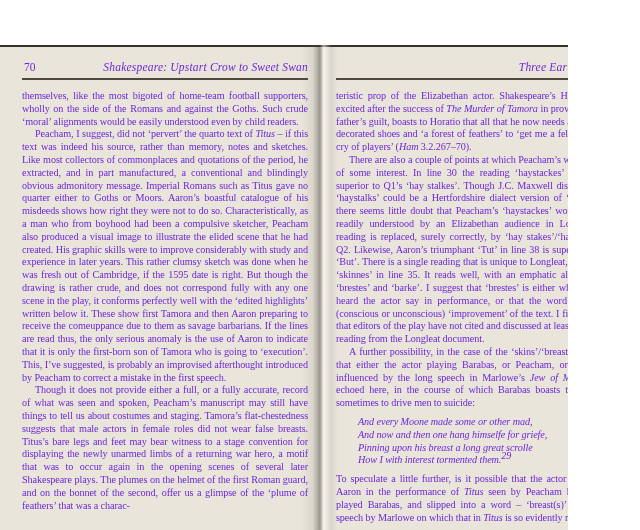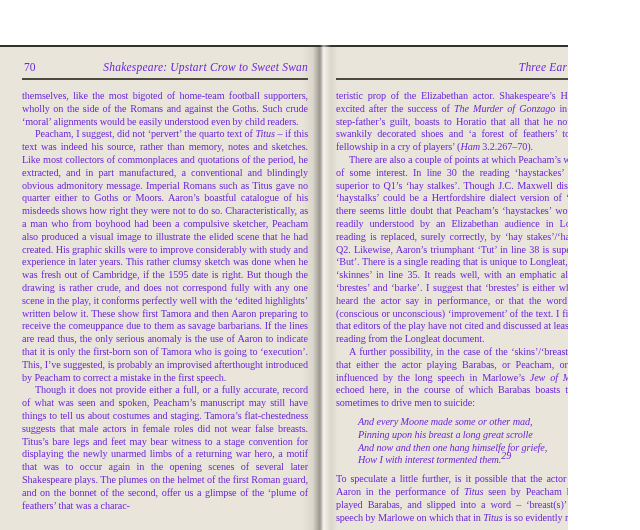--- a/index.html
+++ b/index.html
@@ -90,25 +90,25 @@
 
   <div class="gutter"></div>
 
   <div class="page page-right">
     <div class="running-head">
       <span class="head-num head-num-right">71</span>
       <div class="head-title">Three Early Readers</div>
     </div>
     <div class="head-rule"></div>
     <div class="page-body">
-        <p class="para">teristic prop of the Elizabethan actor. Shakespeare’s Hamlet, over-excited after the success of <i>The Murder of Gonzago</i> in proving his step-father’s guilt, boasts to Horatio that all that he now needs are swankily decorated shoes and ‘a forest of feathers’ to ‘get me a fellowship in a cry of players’ (<i>Ham</i> 3.2.267–70).</p>
+        <p class="para">teristic prop of the Elizabethan actor. Shakespeare’s Hamlet, over-excited after the success of <i>The Murder of Tamora</i> in proving his step-father’s guilt, boasts to Horatio that all that he now needs are swankily decorated shoes and ‘a forest of feathers’ to ‘get me a fellowship in a cry of players’ (<i>Ham</i> 3.2.267–70).</p>
         <p class="para indent">There are also a couple of points at which Peacham’s written text is of some interest. In line 30 the reading ‘haystackes’ is distinctly superior to Q1’s ‘hay stalkes’. Though J.C. Maxwell discovered that ‘haystalks’ could be a Hertfordshire dialect version of ‘hay stacks’, there seems little doubt that Peacham’s ‘haystackes’ would be more readily understood by an Elizabethan audience in London. Q1’s reading is replaced, surely correctly, by ‘hay stakes’/‘haystackes’ in Q2. Likewise, Aaron’s triumphant ‘Tut’ in line 38 is superior to Q1’s ‘But’. There is a single reading that is unique to Longleat, ‘brestes’ for ‘skinnes’ in line 35. It reads well, with an emphatic alliteration on ‘brestes’ and ‘barke’. I suggest that ‘brestes’ is either what Peacham heard the actor say in performance, or that the word is his own (conscious or unconscious) ‘improvement’ of the text. I find it strange that editors of the play have not cited and discussed at least this unique reading from the Longleat document.</p>
         <p class="para indent">A further possibility, in the case of the ‘skins’/‘breasts’ variant, is that either the actor playing Barabas, or Peacham, or both, were influenced by the long speech in Marlowe’s <i>Jew of Malta</i> that is echoed here, in the course of which Barabas boasts that he used sometimes to drive men to suicide:</p>
         <div class="verse">
           <div class="verse-line">And every Moone made some or other mad,</div>
+          <div class="verse-line">And now and then one hang himselfe for griefe,</div>
           <div class="verse-line">Pinning upon his breast a long great scrolle</div>
-          <div class="verse-line">And now and then one hang himselfe for griefe,</div>
           <div class="verse-line">How I with interest tormented them.<sup>29</sup></div>
         </div>
         <p class="para">To speculate a little further, is it possible that the actor who played Aaron in the performance of <i>Titus</i> seen by Peacham had recently played Barabas, and slipped into a word – ‘breast(s)’ – from the speech by Marlowe on which that in <i>Titus</i> is so evidently modelled?</p>
       </div>
   </div>
 </div>
 
 </body></html>

